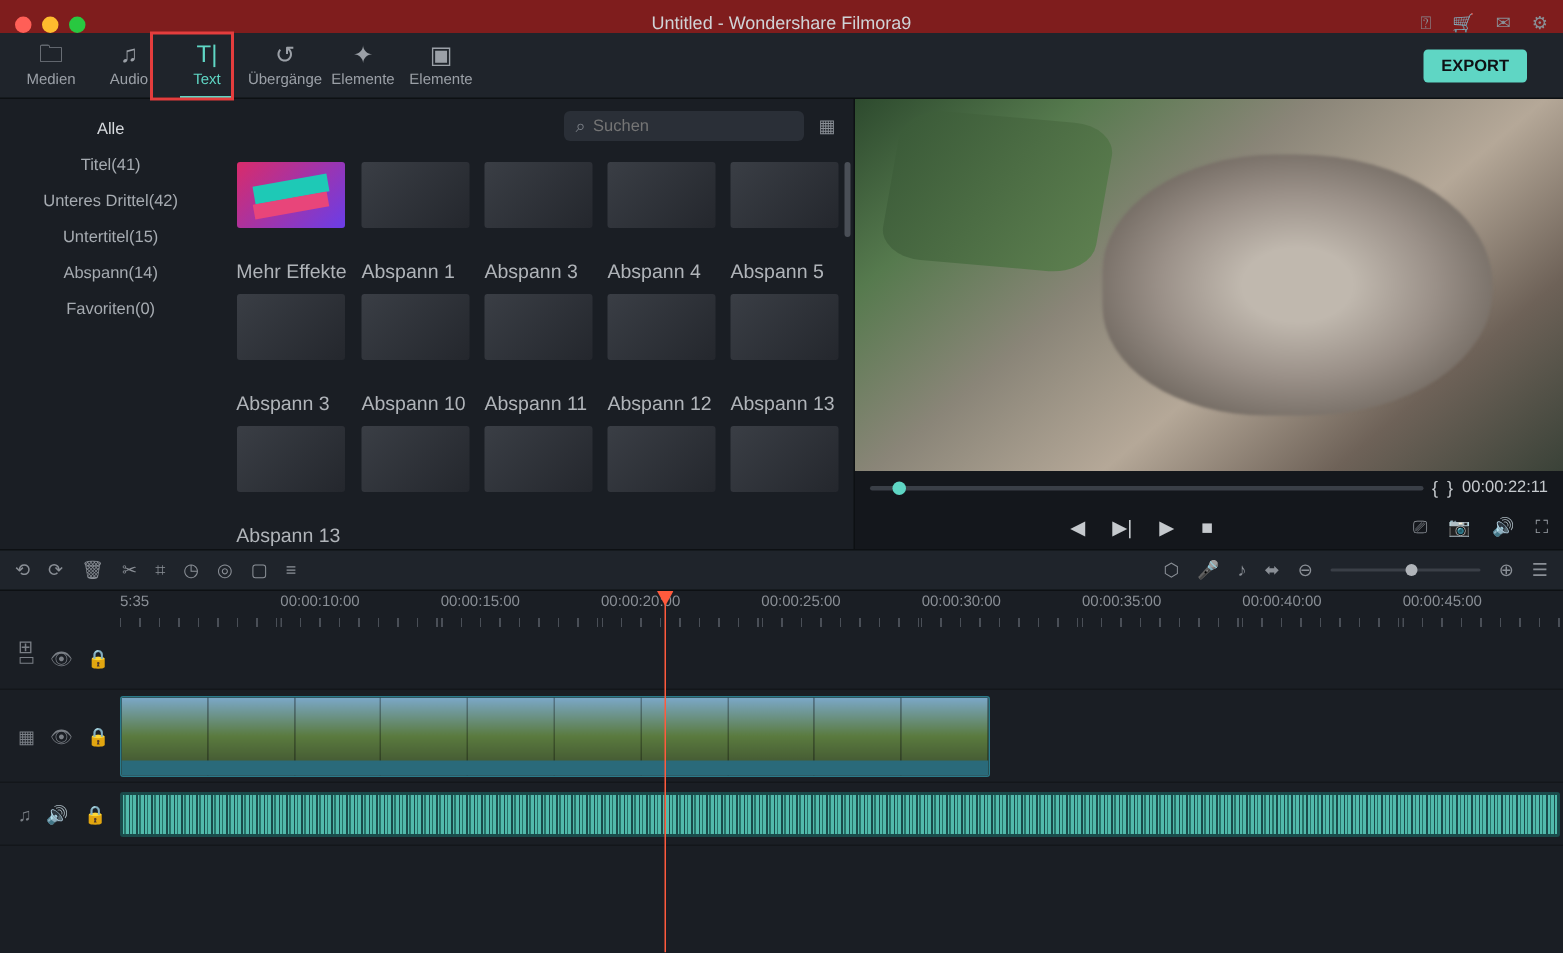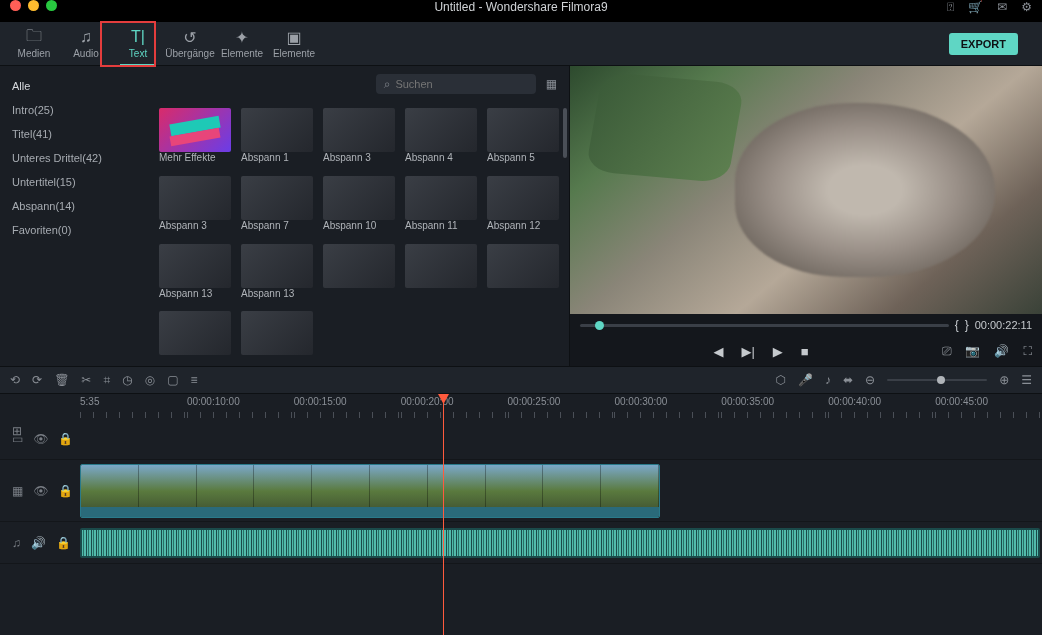--- a/index.html
+++ b/index.html
@@ -1,48 +1,48 @@
 <!DOCTYPE html>
 <html><head>
 <meta charset="utf-8">
 <style>
 *{margin:0;padding:0;box-sizing:border-box;font-family:-apple-system,BlinkMacSystemFont,"Segoe UI",Arial,sans-serif}
 body{background:#1a1e24;color:#c5c9cd;width:1042px;height:635px;overflow:hidden;font-size:12px}
-.titlebar{height:22px;background:#000000;display:flex;align-items:flex-start;position:relative}
+.titlebar{height:22px;background:#7f1d1d;display:flex;align-items:flex-end;position:relative}
 .traffic-lights{display:flex;gap:7px;padding-left:10px}
 .tl{width:11px;height:11px;border-radius:50%}
 .tl.red{background:#ff5f57}.tl.yellow{background:#febc2e}.tl.green{background:#28c840}
 .title{position:absolute;left:50%;transform:translateX(-50%);color:#d0d3d6;font-size:12px}
 .title-right{position:absolute;right:10px;display:flex;gap:14px;color:#8a8f96}
 .title-right span{cursor:pointer}
 .toolbar{height:44px;background:#1f242b;display:flex;align-items:center;padding:0 8px;position:relative;border-bottom:1px solid #0d1013}
 .tb-item{display:flex;flex-direction:column;align-items:center;justify-content:center;width:52px;height:44px;color:#9ba0a7;cursor:pointer;gap:2px;position:relative}
 .tb-item .ic{height:18px;display:flex;align-items:center;justify-content:center;font-size:16px}
 .tb-item .lbl{font-size:10px}
 .tb-item.active{color:#5fd6c4}
 .tb-item.active::after{content:"";position:absolute;bottom:0;left:8px;right:8px;height:2px;background:#5fd6c4}
 .highlight-box{position:absolute;border:2px solid #e43d3d;top:-1px;left:100px;width:56px;height:46px;pointer-events:none;z-index:10}
 .export-btn{margin-left:auto;background:#5fd6c4;color:#0e1114;padding:5px 12px;border-radius:3px;font-size:11px;font-weight:600;cursor:pointer;margin-right:16px}
 .mid{display:flex;height:300px}
 .left-pane{width:570px;display:flex;background:#1a1e24;border-right:1px solid #0d1013}
 .cat-list{width:155px;padding:8px 0}
-.cat-row{display:flex;justify-content:flex-start;padding:6px 12px;cursor:pointer;color:#a6abb1;font-size:11px}
+.cat-row{display:flex;justify-content:center;padding:6px 12px;cursor:pointer;color:#a6abb1;font-size:11px}
 .cat-row.sel{color:#d6d9dd}
 .gallery{flex:1;display:flex;flex-direction:column}
 .gal-top{display:flex;justify-content:flex-end;align-items:center;padding:8px 12px;gap:10px}
 .search{background:#2a2f37;border-radius:4px;padding:3px 8px;display:flex;align-items:center;gap:5px;width:160px;color:#7a7f86}
 .search input{background:none;border:none;outline:none;color:#c5c9cd;font-size:11px;width:100%}
 .view-grid{color:#8a8f96;cursor:pointer}
 .thumbs{padding:6px 10px;display:grid;grid-template-columns:repeat(5,1fr);gap:8px 10px;overflow-y:auto;flex:1;position:relative}
 .thumb{cursor:pointer}
 .thumb .img{width:72px;height:44px;background:linear-gradient(135deg,#3a3e45,#24272d);border-radius:2px;display:flex;align-items:center;justify-content:center;font-size:7px;color:#d0d3d6;overflow:hidden;position:relative}
 .thumb .img.store{background:linear-gradient(135deg,#d92b6a,#6a3de8)}
 .thumb .img.store::before{content:"";position:absolute;width:50px;height:12px;background:#1ec9b6;transform:rotate(-10deg);top:12px}
 .thumb .img.store::after{content:"";position:absolute;width:50px;height:10px;background:#e8457a;transform:rotate(-10deg);top:24px}
-.thumb .cap{font-size:10px;color:#b0b4b9;margin-top:0;white-space:nowrap}
+.thumb .cap{font-size:13px;color:#b0b4b9;margin-top:21px;white-space:nowrap}
 .scroll-ind{position:absolute;right:2px;top:6px;width:4px;height:50px;background:#4a4f57;border-radius:2px}
 .preview{flex:1;display:flex;flex-direction:column;background:#14171c}
 .pv-img{flex:1;background:linear-gradient(140deg,#2d4a2e 0%,#567a4e 20%,#8a8578 40%,#b5a898 60%,#6e6258 80%,#3a4238 100%);position:relative;overflow:hidden}
 .pv-img::before{content:"";position:absolute;right:10%;top:15%;width:55%;height:70%;background:radial-gradient(ellipse,#c0b8ae 20%,#9a9088 50%,#6e665e 80%);border-radius:45% 50% 48% 42%;filter:blur(1px)}
 .pv-img::after{content:"";position:absolute;left:5%;top:5%;width:30%;height:40%;background:linear-gradient(120deg,#3a5a38,#5e8050);transform:skew(-10deg,5deg);border-radius:20%}
 .pv-bar{height:22px;display:flex;align-items:center;padding:0 10px;gap:6px}
 .pv-track{flex:1;height:3px;background:#3a3f47;border-radius:2px;position:relative}
 .pv-thumb-dot{position:absolute;left:4%;top:-3px;width:9px;height:9px;background:#5fd6c4;border-radius:50%}
 .pv-time{color:#c5c9cd;font-size:11px;white-space:nowrap}
 .pv-ctl{height:30px;display:flex;align-items:center;padding:0 10px}
@@ -124,24 +124,20 @@
 </div>
 
 <div class="mid">
   <div class="left-pane">
     <div class="cat-list">
       <div class="cat-row sel">
           <span>Alle</span>
           <span></span>
         </div>
       <div class="cat-row">
-          <span>Intro</span>
-          <span>(25)</span>
-        </div>
-      <div class="cat-row">
           <span>Titel</span>
           <span>(41)</span>
         </div>
       <div class="cat-row">
           <span>Unteres Drittel</span>
           <span>(42)</span>
         </div>
       <div class="cat-row">
           <span>Untertitel</span>
           <span>(15)</span>
@@ -181,24 +177,20 @@
             <div class="img"></div>
             <div class="cap">Abspann 4</div>
           </div>
           <div class="thumb">
             <div class="img"></div>
             <div class="cap">Abspann 5</div>
           </div>
           <div class="thumb">
             <div class="img"></div>
             <div class="cap">Abspann 3</div>
-          </div>
-          <div class="thumb">
-            <div class="img"></div>
-            <div class="cap">Abspann 7</div>
           </div>
           <div class="thumb">
             <div class="img"></div>
             <div class="cap">Abspann 10</div>
           </div>
           <div class="thumb">
             <div class="img"></div>
             <div class="cap">Abspann 11</div>
           </div>
           <div class="thumb">

